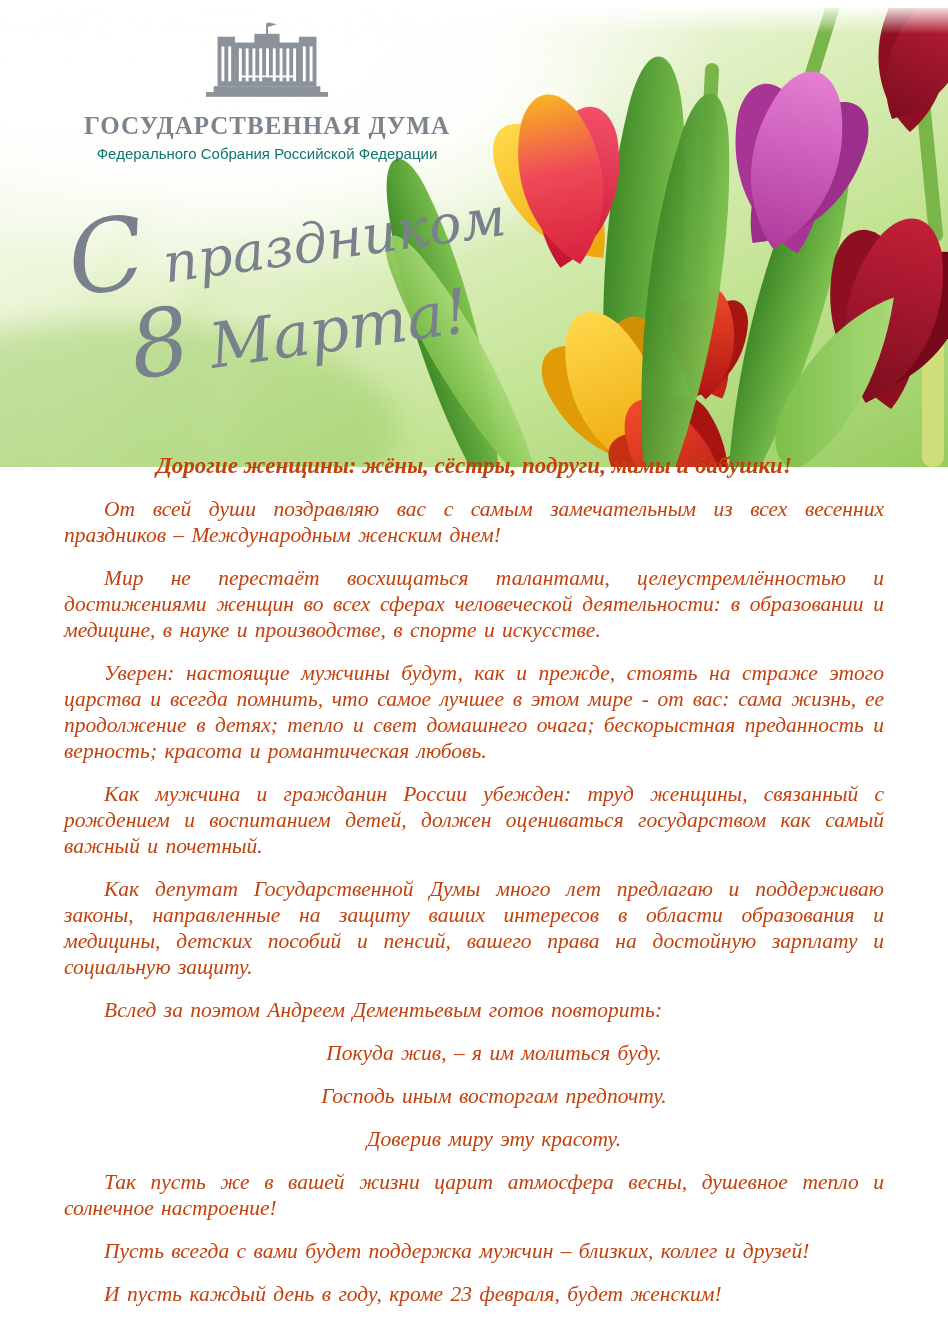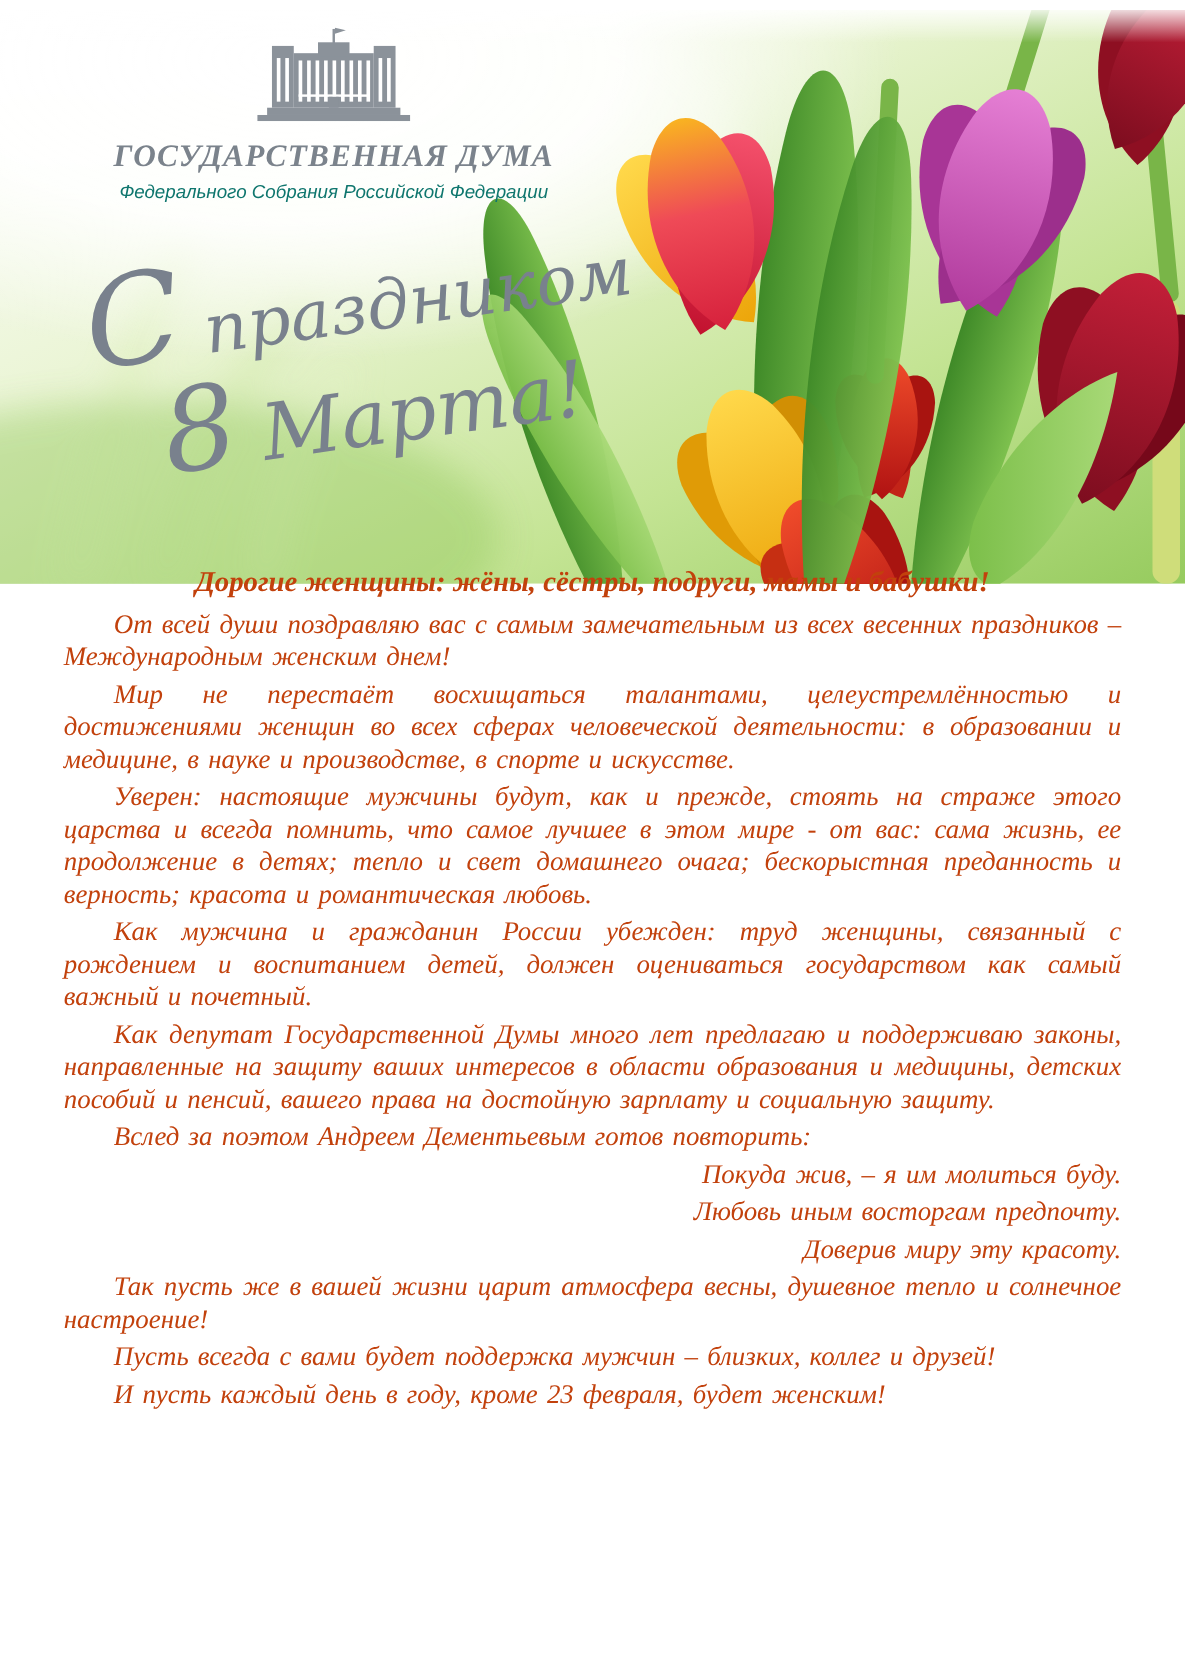--- a/index.html
+++ b/index.html
@@ -4,21 +4,21 @@
 <style>
   html,body { margin:0; padding:0; background:#e8e8e8; }
   .page {
     position:relative; width:948px; height:1341px; margin:0 auto;
     background:#ffffff; overflow:hidden;
     font-family:"Liberation Serif", serif;
   }
   
   .header { position:absolute; left:0; top:0; width:948px; height:467px; overflow:hidden; }
   .header-bg { position:absolute; left:0; top:0; width:948px; height:467px; display:block; }
-  .logo-block { position:absolute; left:57px; top:20px; width:420px; text-align:center;font-style:italic; }
+  .logo-block { position:absolute; left:57px; top:20px; width:420px; text-align:center; }
   .building { width:126px; height:80px; display:block; margin:0 auto; }
   .logo-title {
     margin-top:12px; font-family:"Liberation Serif", serif; font-weight:bold;
     font-size:25px; color:#7b838c; letter-spacing:1px; white-space:nowrap;
   }
   .logo-subtitle {
     margin-top:5px; font-family:"Liberation Sans", sans-serif;
     font-size:15px; color:#0f766e; white-space:nowrap;
   }
   .callig {
@@ -33,25 +33,25 @@
   
   .letter {
     position:absolute; left:47px; top:452px; width:854px;
     color:#c2410c; font-style:italic;
   }
   .salutation {
     text-align:center; font-weight:bold; font-size:23px;
     margin:0 0 7px 0; line-height:27px;
   }
   .para, .verse {
-    margin:4px; font-size:21.5px; line-height:26px;
+    margin:17px; font-size:21.5px; line-height:26px;
     text-indent:40px; word-spacing:2px;
   }
   .para { text-align:justify; }
-  .verse { text-align:right; }
+  .verse { text-align:center; }
   .signature { margin-top:15px; }
   .sig-bold { font-weight:bold; }
 </style>
 </head>
 <body>
 
 <div class="page">
 
   <div class="header">
 
@@ -222,21 +222,21 @@
     <div class="salutation">Дорогие женщины: жёны, сёстры, подруги, мамы и бабушки!</div>
 
     <p class="para">От всей души поздравляю вас с самым замечательным из всех весенних праздников – Международным женским днем!</p>
     <p class="para">Мир не перестаёт восхищаться талантами, целеустремлённостью и достижениями женщин во всех сферах человеческой деятельности: в образовании и медицине, в науке и производстве, в спорте и искусстве.</p>
     <p class="para">Уверен: настоящие мужчины будут, как и прежде, стоять на страже этого царства и всегда помнить, что самое лучшее в этом мире - от вас: сама жизнь, ее продолжение в детях; тепло и свет домашнего очага; бескорыстная преданность и верность; красота и романтическая любовь.</p>
     <p class="para">Как мужчина и гражданин России убежден: труд женщины, связанный с рождением и воспитанием детей, должен оцениваться государством как самый важный и почетный.</p>
     <p class="para">Как депутат Государственной Думы много лет предлагаю и поддерживаю законы, направленные на защиту ваших интересов в области образования и медицины, детских пособий и пенсий, вашего права на достойную зарплату и социальную защиту.</p>
     <p class="para">Вслед за поэтом Андреем Дементьевым готов повторить:</p>
 
     <div class="verse">Покуда жив, – я им молиться буду.</div>
-    <div class="verse">Любовь иным восторгам предпочту.</div>
+    <div class="verse">Господь иным восторгам предпочту.</div>
     <div class="verse">Доверив миру эту красоту.</div>
 
     <p class="para">Так пусть же в вашей жизни царит атмосфера весны, душевное тепло и солнечное настроение!</p>
     <p class="para">Пусть всегда с вами будет поддержка мужчин – близких, коллег и друзей!</p>
     <p class="para">И пусть каждый день в году, кроме 23 февраля, будет женским!</p>
 
   </div>
 </div>
 
 </body></html>

